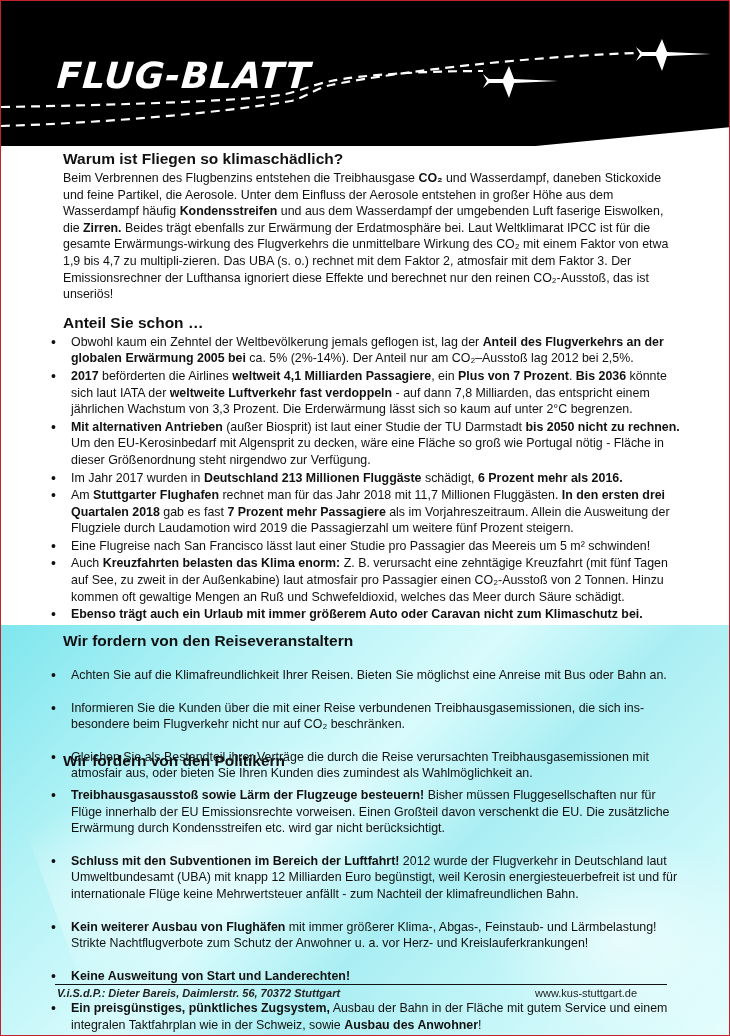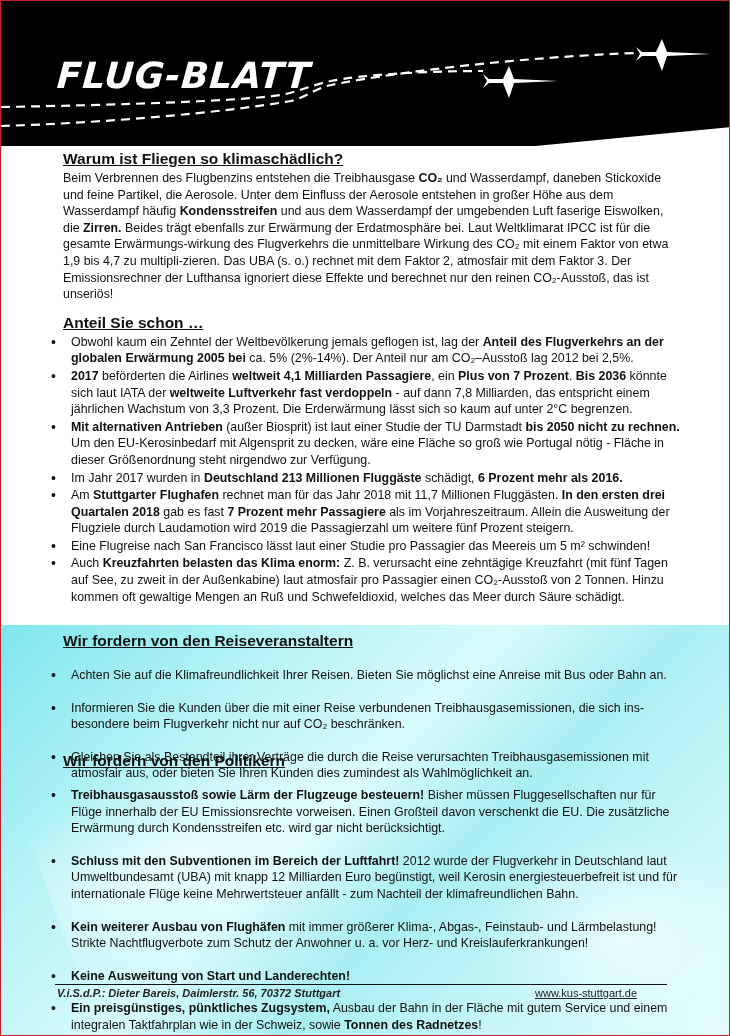--- a/index.html
+++ b/index.html
@@ -13,31 +13,31 @@
            font-weight: bold; font-style: italic; font-size: 36px; color: #fff; letter-spacing: 1px;
            transform: skewX(-4deg); }
   .cyan { position: absolute; left: 0; top: 624px; width: 730px; height: 412px;
           background: linear-gradient(135deg, #7fe6ee 0%, #b6f3f6 25%, #d8fbfc 45%, #a9eef3 60%, #c9f7f9 80%, #e6fdfd 100%); }
   .cyan::before { content: ""; position: absolute; left: 40px; top: 100px; width: 420px; height: 220px;
           background: radial-gradient(ellipse at 30% 50%, rgba(255,255,255,0.6), rgba(255,255,255,0) 60%);
           transform: rotate(-20deg); }
   .cyan::after { content: ""; position: absolute; right: -40px; top: 200px; width: 300px; height: 220px;
           background: radial-gradient(ellipse at 50% 50%, rgba(255,255,255,0.55), rgba(255,255,255,0) 65%); }
   .content { position: absolute; left: 62px; top: 148px; width: 620px; font-size: 12.4px; line-height: 16.6px; }
-  h2 { font-size: 15.5px; margin: 0 0 1px 0; font-weight: bold; line-height: 20px; text-decoration: underline; }
+  h2 { font-size: 15.5px; margin: 0 0 1px 0; font-weight: bold; line-height: 20px; }
   p { margin: 0; }
   ul { margin: 0; padding: 0; list-style: none; }
   li { position: relative; padding-left: 22px; margin: 0 0 1px -14px; }
   li::before { content: "•"; position: absolute; left: 2px; top: 0; font-size: 14px; }
   b { font-weight: bold; }
   .sec { position: absolute; left: 62px; width: 620px; font-size: 12.4px; line-height: 16.6px; }
   .sec li { margin-bottom: 2px; margin-top: 16px; }
   .footer-line { position: absolute; left: 54px; top: 983px; width: 612px; height: 1px; background: #111; }
   .footer-left { position: absolute; left: 56px; top: 986px; font-size: 11px; font-style: italic; font-weight: bold; color: #222; }
-  .footer-right { position: absolute; left: 534px; top: 986px; font-size: 11px; color: #222; text-decoration: underline; }
+  .footer-right { position: absolute; left: 534px; top: 986px; font-size: 11px; color: #222; }
 </style>
 </head>
 <body>
 
 <div class="page">
 
   <div class="header">
     <svg width="730" height="145" viewBox="0 0 730 145">
       <polygon points="0,0 730,0 730,126 0,197" fill="#000"></polygon>
       <path d="M0,106 C120,104 240,100 280,94 C300,90 310,84 330,80 C360,74 420,70 482,70" fill="none" stroke="#fff" stroke-width="2.2" stroke-dasharray="9,6"></path>
@@ -60,39 +60,40 @@
 
     <h2 style="margin-top:10px">Anteil Sie schon …</h2>
     <ul>
         <li><span>Obwohl kaum ein Zehntel der Weltbevölkerung jemals geflogen ist, lag der </span><b>Anteil des Flugverkehrs an der globalen Erwärmung 2005 bei</b><span> ca. 5% (2%-14%). Der Anteil nur am CO₂–Ausstoß lag 2012 bei 2,5%.</span></li>
         <li><b>2017</b><span> beförderten die Airlines </span><b>weltweit 4,1 Milliarden Passagiere</b><span>, ein </span><b>Plus von 7 Prozent</b><span>. </span><b>Bis 2036</b><span> könnte sich laut IATA der </span><b>weltweite Luftverkehr fast verdoppeln</b><span> - auf dann 7,8 Milliarden, das entspricht einem jährlichen Wachstum von 3,3 Prozent. Die Erderwärmung lässt sich so kaum auf unter 2°C begrenzen.</span></li>
         <li><b>Mit alternativen Antrieben</b><span> (außer Biosprit) ist laut einer Studie der TU Darmstadt </span><b>bis 2050 nicht zu rechnen.</b><span> Um den EU-Kerosinbedarf mit Algensprit zu decken, wäre eine Fläche so groß wie Portugal nötig -  Fläche in dieser Größenordnung steht nirgendwo zur Verfügung.</span></li>
         <li><span>Im Jahr 2017 wurden in </span><b>Deutschland 213 Millionen Fluggäste</b><span> schädigt, </span><b>6 Prozent mehr als 2016.</b></li>
         <li><span>Am </span><b>Stuttgarter Flughafen</b><span> rechnet man für das Jahr 2018 mit 11,7 Millionen Fluggästen. </span><b>In den ersten drei Quartalen 2018</b><span> gab es fast </span><b>7 Prozent mehr Passagiere</b><span> als im Vorjahreszeitraum. Allein die Ausweitung der Flugziele durch Laudamotion wird 2019 die Passagierzahl um weitere fünf Prozent steigern.</span></li>
         <li><span>Eine Flugreise nach San Francisco lässt laut einer Studie pro Passagier das Meereis um 5 m² schwinden!</span></li>
         <li><span>Auch </span><b>Kreuzfahrten belasten das Klima enorm:</b><span> Z. B. verursacht eine zehntägige Kreuzfahrt (mit fünf Tagen auf See, zu zweit in der Außenkabine) laut atmosfair pro Passagier einen CO₂-Ausstoß von 2 Tonnen. Hinzu kommen oft gewaltige Mengen an Ruß und Schwefeldioxid, welches das Meer durch Säure schädigt.</span></li>
+        <li><b>Ebenso trägt auch ein Urlaub mit immer größerem Auto oder Caravan nicht zum Klimaschutz bei.</b></li>
       </ul>
   </div>
 
   <div class="sec" style="top:630px">
     <h2>Wir fordern von den Reiseveranstaltern</h2>
     <ul>
         <li><span>Achten Sie auf die Klimafreundlichkeit Ihrer Reisen. Bieten Sie möglichst eine Anreise mit Bus oder Bahn an.</span></li>
         <li><span>Informieren Sie die Kunden über die mit einer Reise verbundenen Treibhausgasemissionen, die sich ins-besondere beim Flugverkehr nicht nur auf CO₂ beschränken.</span></li>
         <li><span>Gleichen Sie als Bestandteil ihrer Verträge die durch die Reise verursachten Treibhausgasemissionen mit atmosfair aus, oder bieten Sie Ihren Kunden dies zumindest als Wahlmöglichkeit an.</span></li>
       </ul>
   </div>
 
   <div class="sec" style="top:750px">
     <h2>Wir fordern von den Politikern</h2>
     <ul>
         <li><b>Treibhausgasausstoß sowie Lärm der Flugzeuge besteuern!</b><span> Bisher müssen Fluggesellschaften nur für Flüge innerhalb der EU Emissionsrechte vorweisen. Einen Großteil davon verschenkt die EU. Die zusätzliche Erwärmung durch Kondensstreifen etc. wird gar nicht berücksichtigt.</span></li>
         <li><b>Schluss mit den Subventionen im Bereich der Luftfahrt!</b><span> 2012 wurde der Flugverkehr in Deutschland laut Umweltbundesamt (UBA) mit knapp 12 Milliarden Euro begünstigt, weil Kerosin energiesteuerbefreit ist und für internationale Flüge keine Mehrwertsteuer anfällt - zum Nachteil der klimafreundlichen Bahn.</span></li>
         <li><b>Kein weiterer Ausbau von Flughäfen</b><span> mit immer größerer Klima-, Abgas-, Feinstaub- und Lärmbelastung! Strikte Nachtflugverbote zum Schutz der Anwohner u. a. vor Herz- und Kreislauferkrankungen!</span></li>
         <li><b>Keine Ausweitung von Start und Landerechten!</b></li>
-        <li><b>Ein preisgünstiges, pünktliches Zugsystem,</b><span> Ausbau der Bahn in der Fläche mit gutem Service und einem integralen Taktfahrplan wie in der Schweiz, sowie </span><b>Tonnen des Radnetzes</b><span>!</span></li>
+        <li><b>Ein preisgünstiges, pünktliches Zugsystem,</b><span> Ausbau der Bahn in der Fläche mit gutem Service und einem integralen Taktfahrplan wie in der Schweiz, sowie </span><b>Ausbau des Anwohner</b><span>!</span></li>
       </ul>
   </div>
 
   <div class="footer-line"></div>
   <div class="footer-left">V.i.S.d.P.: Dieter Bareis, Daimlerstr. 56, 70372 Stuttgart</div>
   <div class="footer-right">www.kus-stuttgart.de</div>
 </div>
 
 </body></html>

